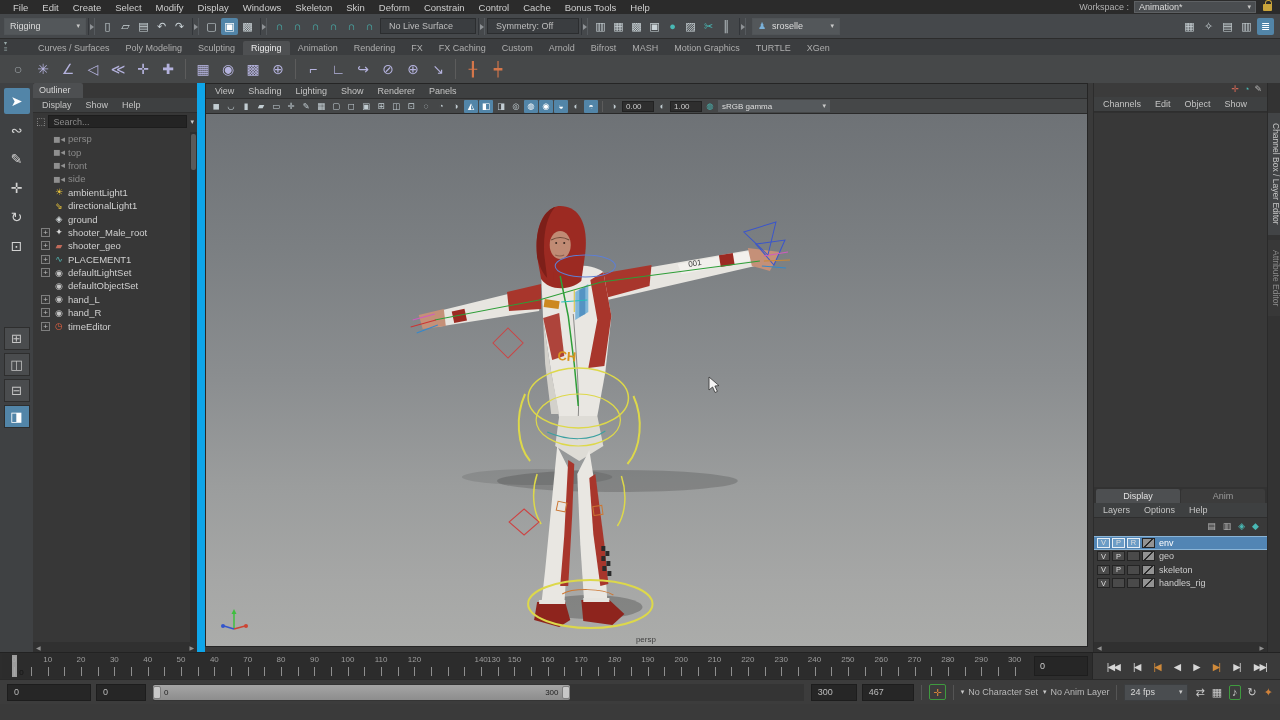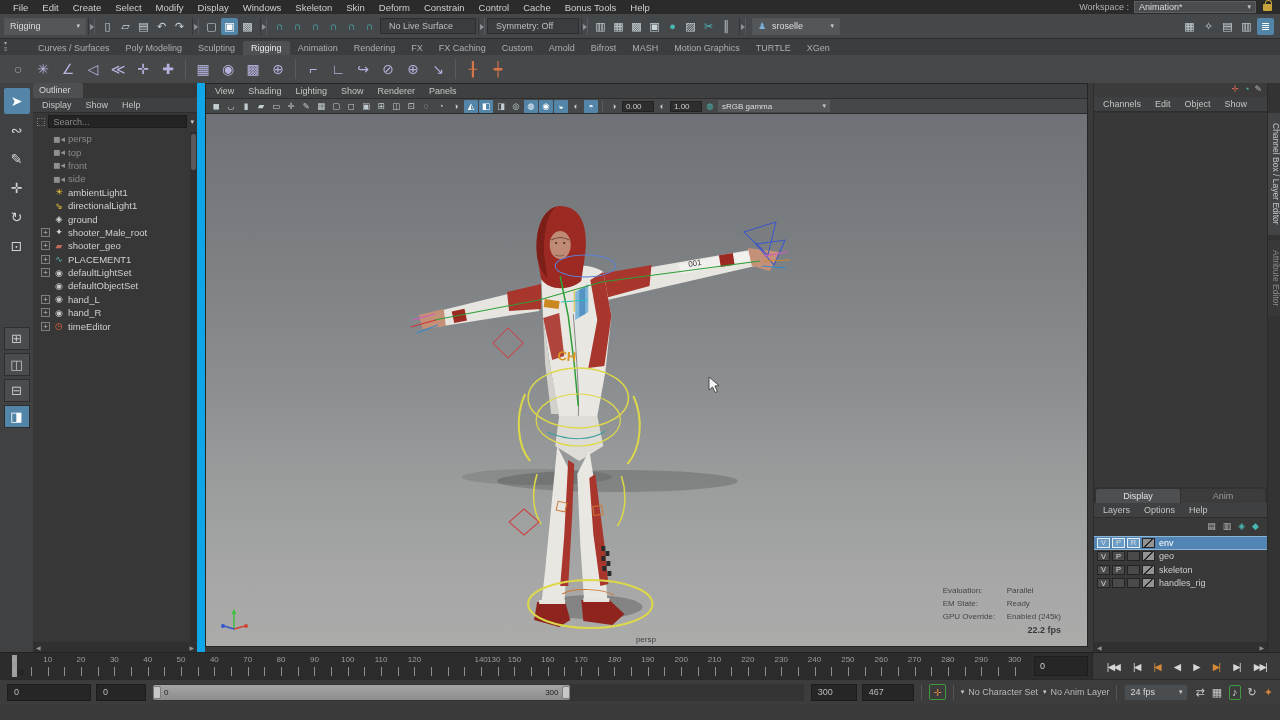--- a/index.html
+++ b/index.html
@@ -544,35 +544,20 @@
             <path d="M556,142 L580,138" stroke="#d05cc0" stroke-width="1"></path>
             <path d="M556,147 L582,146" stroke="#cc8833" stroke-width="1"></path>
             <path d="M554,152 L578,154" stroke="#3388cc" stroke-width="1"></path>
             <path d="M355,480 C365,474 395,474 406,481" stroke="#cc7733" stroke-width="1"></path>
           </g>
 
           <text x="481" y="153" font-size="8" fill="#3c3c3c" transform="rotate(-9 481 153)">001</text>
           <text x="350" y="246" font-size="13" font-weight="bold" fill="#d8941f" transform="rotate(4 350 246)">CH</text>
         </svg>
 
-        <div id="hud">
-            <div class="hud-row">
-              <span class="hud-label">Evaluation:</span>
-              <span class="hud-value">Parallel</span>
-            </div>
-            <div class="hud-row">
-              <span class="hud-label">EM State:</span>
-              <span class="hud-value">Ready</span>
-            </div>
-            <div class="hud-row">
-              <span class="hud-label">GPU Override:</span>
-              <span class="hud-value">Enabled (245k)</span>
-            </div>
-            <div id="hud-fps">22.2 fps</div>
-          </div>
         <div id="persp-label">persp</div>
 
         <svg id="axis-indicator" width="30" height="30">
           <line x1="14" y1="23" x2="14" y2="6" stroke="#3fbf3f" stroke-width="1.5"></line>
           <path d="M14,3 L11.5,8 L16.5,8 Z" fill="#3fbf3f"></path>
           <line x1="14" y1="23" x2="25" y2="20" stroke="#cc4433" stroke-width="1.5"></line>
           <circle cx="26" cy="20" r="2" fill="#cc4433"></circle>
           <line x1="14" y1="23" x2="4" y2="20" stroke="#3355cc" stroke-width="1.5"></line>
           <circle cx="3" cy="20" r="2" fill="#3355cc"></circle>
         </svg>

